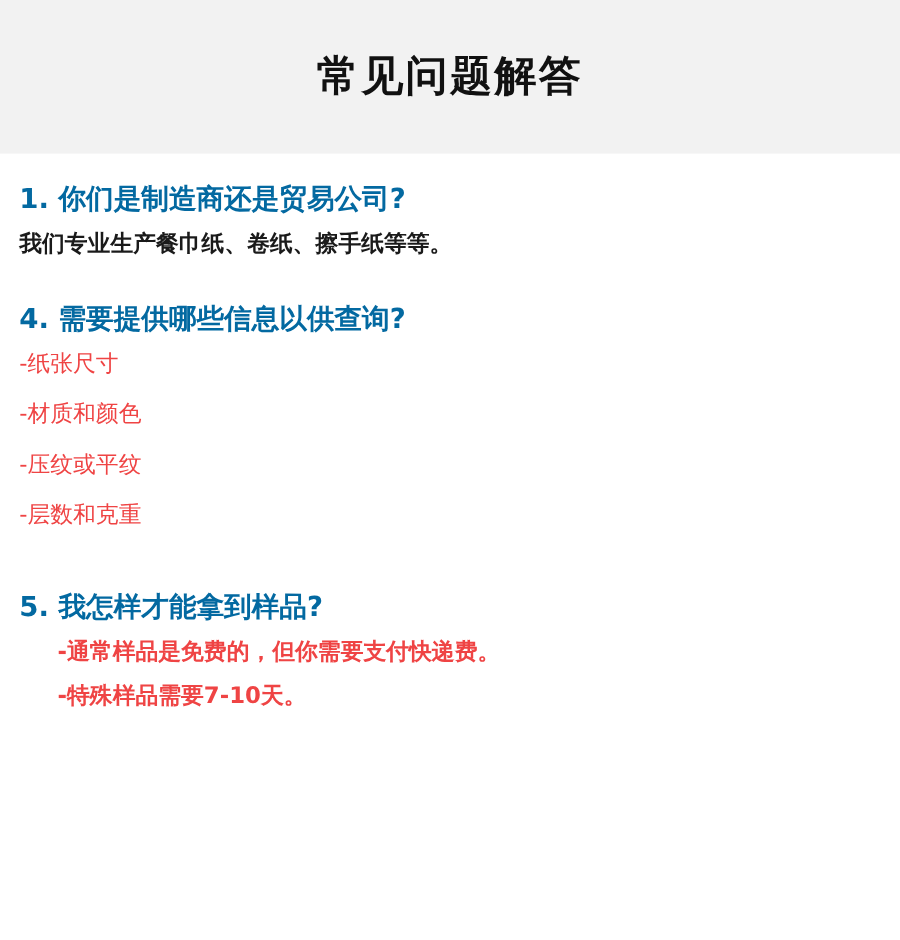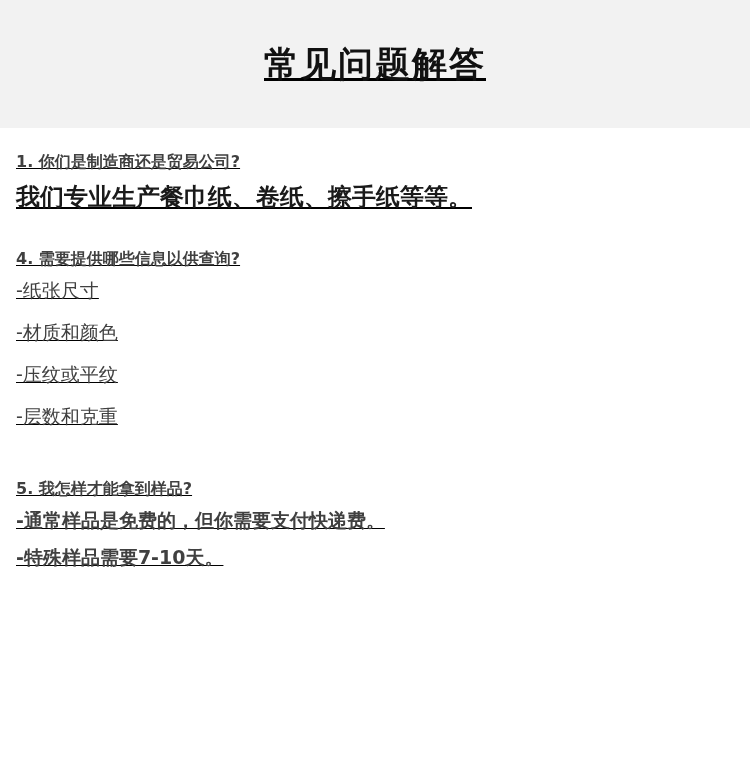--- a/index.html
+++ b/index.html
@@ -10,21 +10,20 @@
     width: 750px;
     height: 783px;
     background: #ffffff;
     font-family: "DejaVu Sans", "Liberation Sans", sans-serif;
     overflow: hidden;
   }
   .page {
     width: 712px;
     height: 783px;
     position: relative;
-    text-decoration: underline;
   }
   .header {
     width: 750px;
     height: 128px;
     background: #f2f2f2;
     display: flex;
     align-items: center;
     justify-content: center;
     box-sizing: border-box;
   }
@@ -39,48 +38,49 @@
     padding: 22px 16px 0 16px;
     box-sizing: border-box;
   }
   .qa-block {
     margin-bottom: 32px;
   }
   .qa-block:last-child {
     margin-bottom: 0;
   }
   .question {
-    font-size: 16px;
+    font-size: 23px;
     font-weight: bold;
-    color: #404040;
+    color: #0369a1;
     line-height: 1.45;
     margin: 0 0 6px 0;
   }
   .answer {
-    font-size: 24px;
+    font-size: 19px;
     color: #1a1a1a;
     line-height: 1.5;
     margin: 0 0 2px 0;
     font-weight: bold;
   }
   .bullet-list {
     margin: 0;
     padding: 0;
     list-style: none;
   }
   .bullet-item {
     font-size: 19px;
-    color: #404040;
+    color: #ef4444;
     line-height: 1.52;
     margin: 0 0 13px 0;
     font-weight: normal;
   }
   .bullet-item.tight {
     margin-bottom: 8px;
     font-weight: bold;
+    margin-left: 32px;
   }
   .spacer-lg {
     height: 14px;
   }
 </style>
 </head>
 <body>
 
 <div class="page">
 

